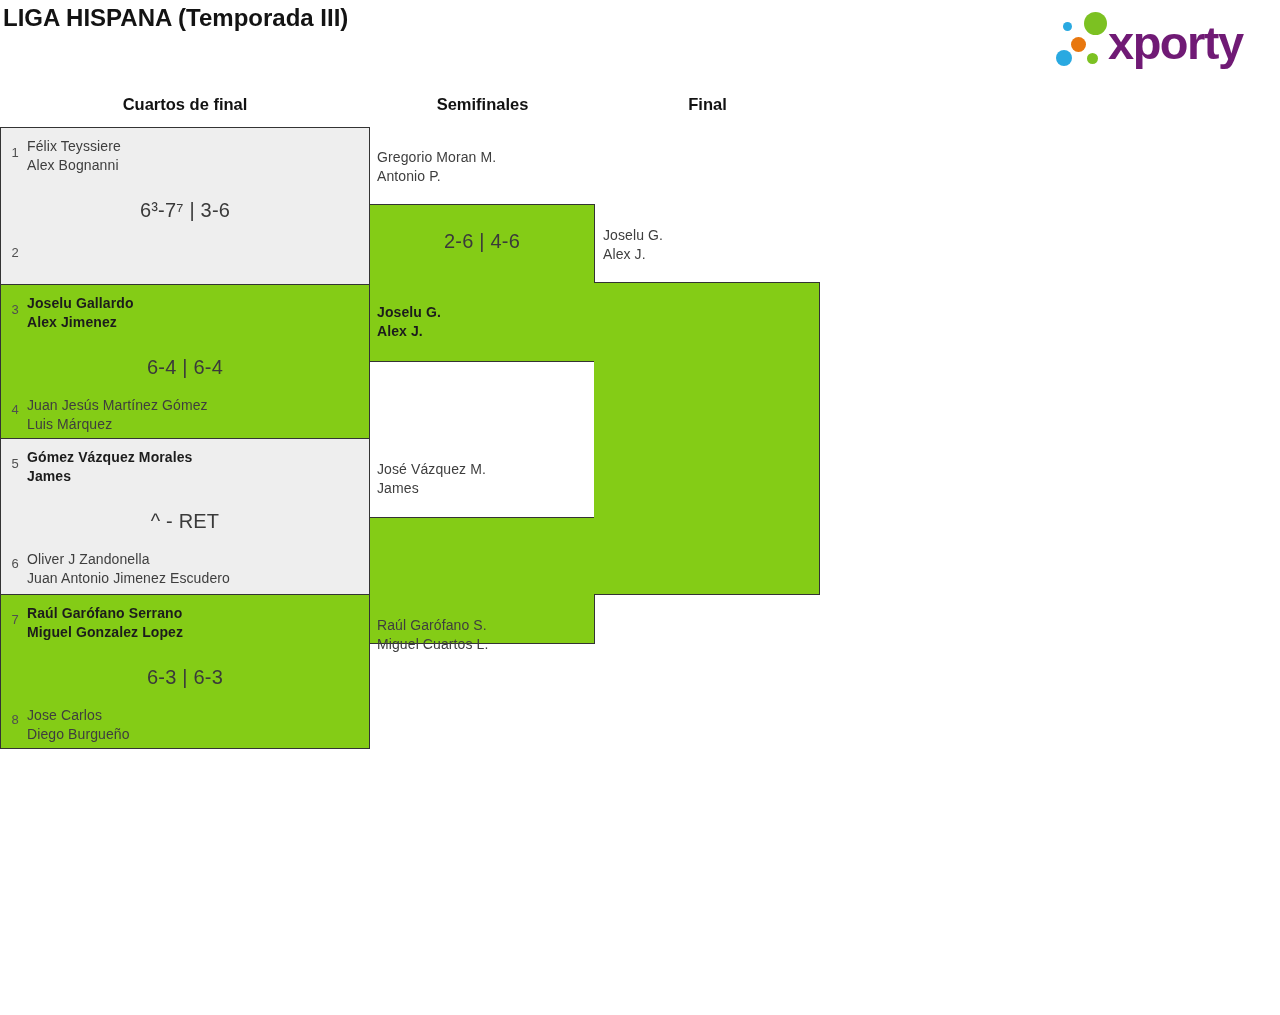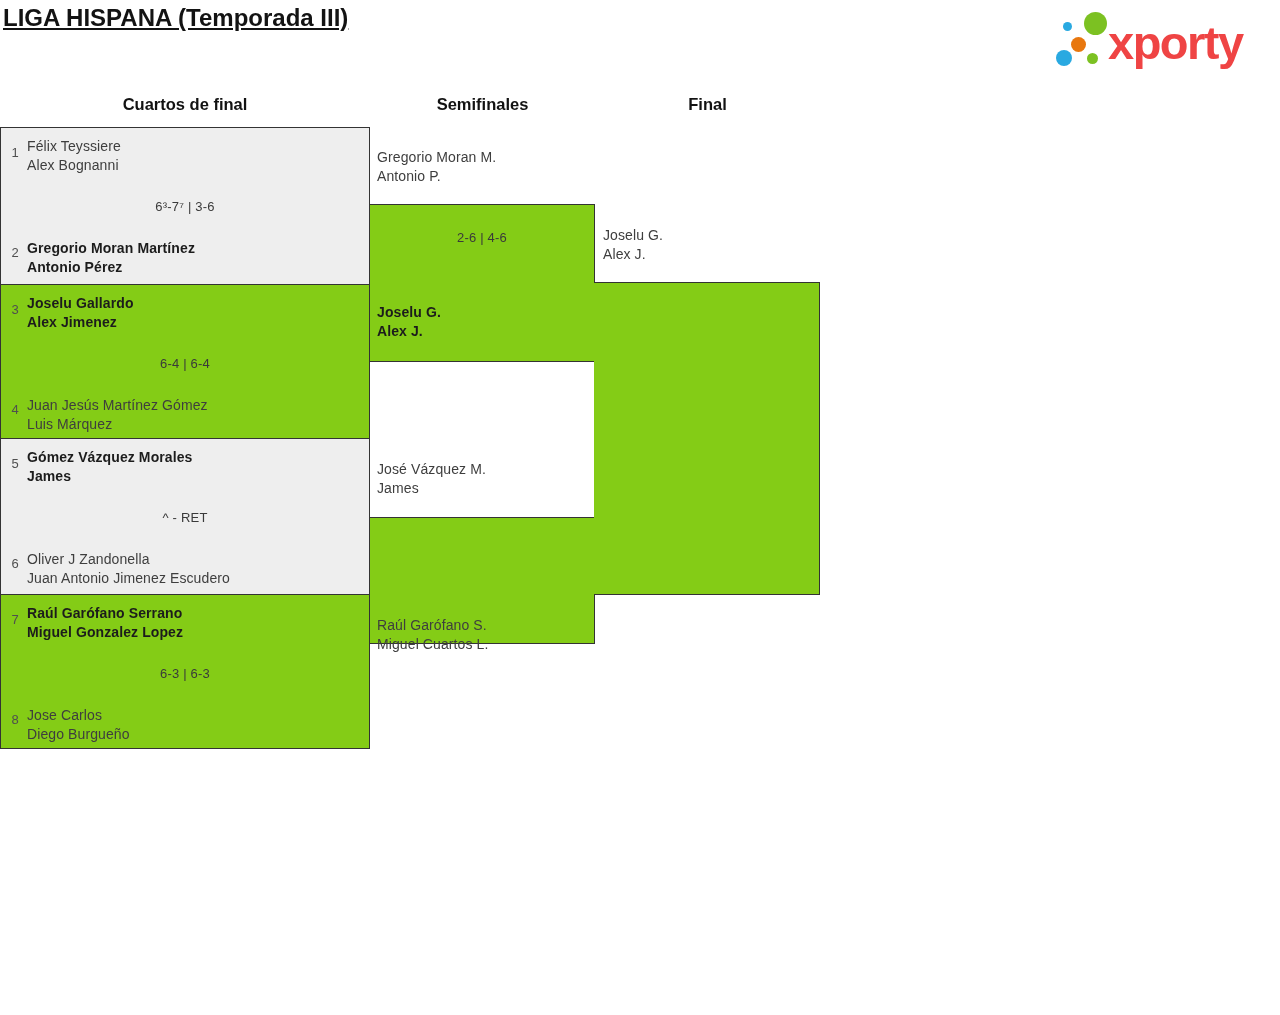--- a/index.html
+++ b/index.html
@@ -1,30 +1,30 @@
 <!DOCTYPE html>
 <html><head>
 <meta charset="utf-8">
 <style>
   html,body{margin:0;padding:0;background:#fff;}
   .page{position:relative;width:1280px;height:1015px;background:#ffffff;overflow:hidden;
         font-family:"Liberation Sans","DejaVu Sans",sans-serif;}
-  .title{position:absolute;left:3px;top:1px;font-size:24px;line-height:33px;font-weight:700;color:#131313;white-space:nowrap;text-decoration:underline;}
+  .title{position:absolute;left:3px;top:1px;font-size:24px;line-height:33px;font-weight:700;color:#131313;white-space:nowrap;}
   .round{position:absolute;top:95px;font-size:16.5px;font-weight:700;color:#121212;text-align:center;}
   .match{position:absolute;box-sizing:border-box;border:1px solid #333333;background:#84cc16;}
   .gray{background:#eeeeee;}
   .noleft{border-left:none;}
   .team{position:absolute;font-size:14px;line-height:19px;color:#3e3e3e;letter-spacing:.1px;white-space:nowrap;}
   .team.b{font-weight:700;color:#1c1c1c;}
   .seed{position:absolute;width:18px;text-align:center;font-size:13px;color:#4f4f4f;}
-  .score{position:absolute;left:0;right:0;text-align:center;font-size:13px;color:#3a3a3a;letter-spacing:.2px;}
+  .score{position:absolute;left:0;right:0;text-align:center;font-size:20px;color:#3a3a3a;letter-spacing:.2px;}
   .logo{position:absolute;left:1050px;top:5px;width:228px;height:72px;cursor:pointer;}
   .dot{position:absolute;border-radius:50%;}
   .wordmark{position:absolute;left:58px;top:12px;font-size:47px;line-height:52px;font-weight:800;
-            letter-spacing:-1.5px;color:#ef4444;}
+            letter-spacing:-1.5px;color:#701a75;}
 </style>
 </head>
 <body>
 
 <div class="page">
 
   <div class="title">LIGA HISPANA (Temporada III)</div>
 
   <div class="logo">
     <span class="dot" style="left:13px;top:17px;width:9px;height:9px;background:#29a9e1"></span>
@@ -40,24 +40,20 @@
   <div class="round" style="left:595px;width:225px">Final</div>
 
   <div class="match gray" style="left:0;top:127px;width:370px;height:158px">
     <div class="seed" style="left:5px;top:17px">1</div>
     <div class="team" style="left:26px;top:9px">
       <div>Félix Teyssiere</div>
       <div>Alex Bognanni</div>
     </div>
     <div class="score" style="top:71px">6³-7⁷ | 3-6</div>
     <div class="seed" style="left:5px;top:117px">2</div>
-    <div class="team b" style="left:26px;top:111px">
-      <div>Gregorio Moran Martínez</div>
-      <div>Antonio Pérez</div>
-    </div>
   </div>
 
   <div class="match" style="left:0;top:284px;width:370px;height:155px">
     <div class="seed" style="left:5px;top:17px">3</div>
     <div class="team b" style="left:26px;top:9px">
       <div>Joselu Gallardo</div>
       <div>Alex Jimenez</div>
     </div>
     <div class="score" style="top:71px">6-4 | 6-4</div>
     <div class="seed" style="left:5px;top:117px">4</div>

